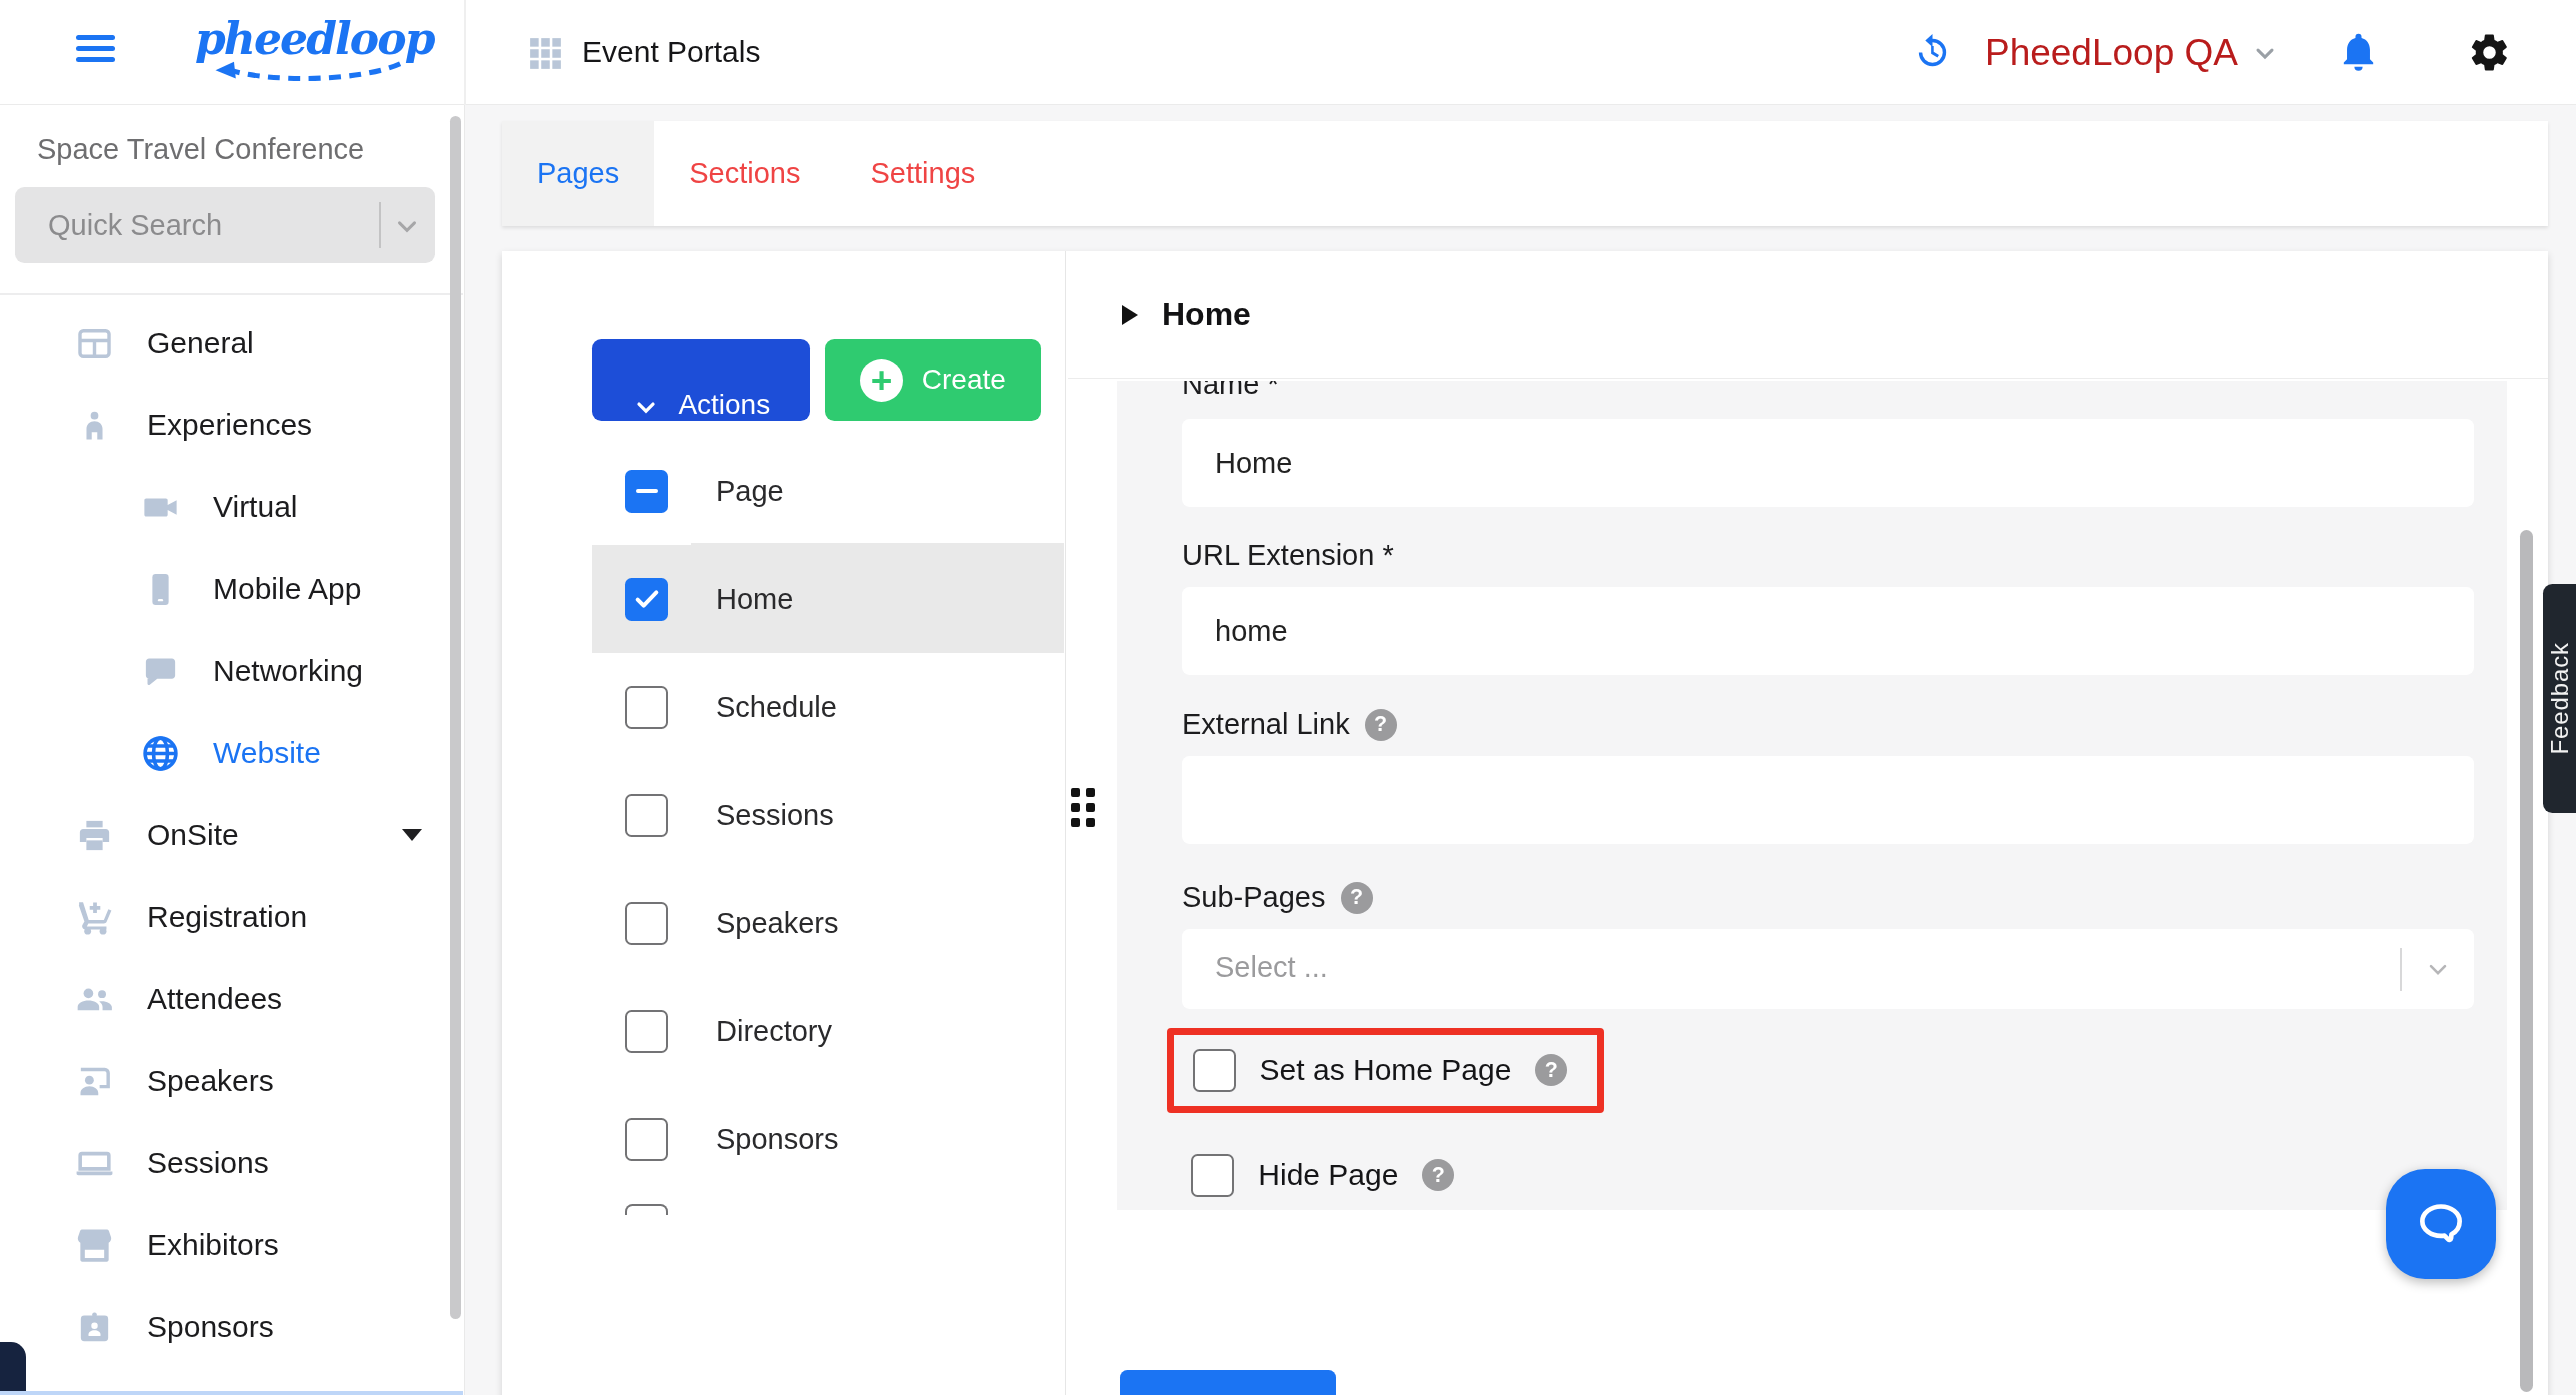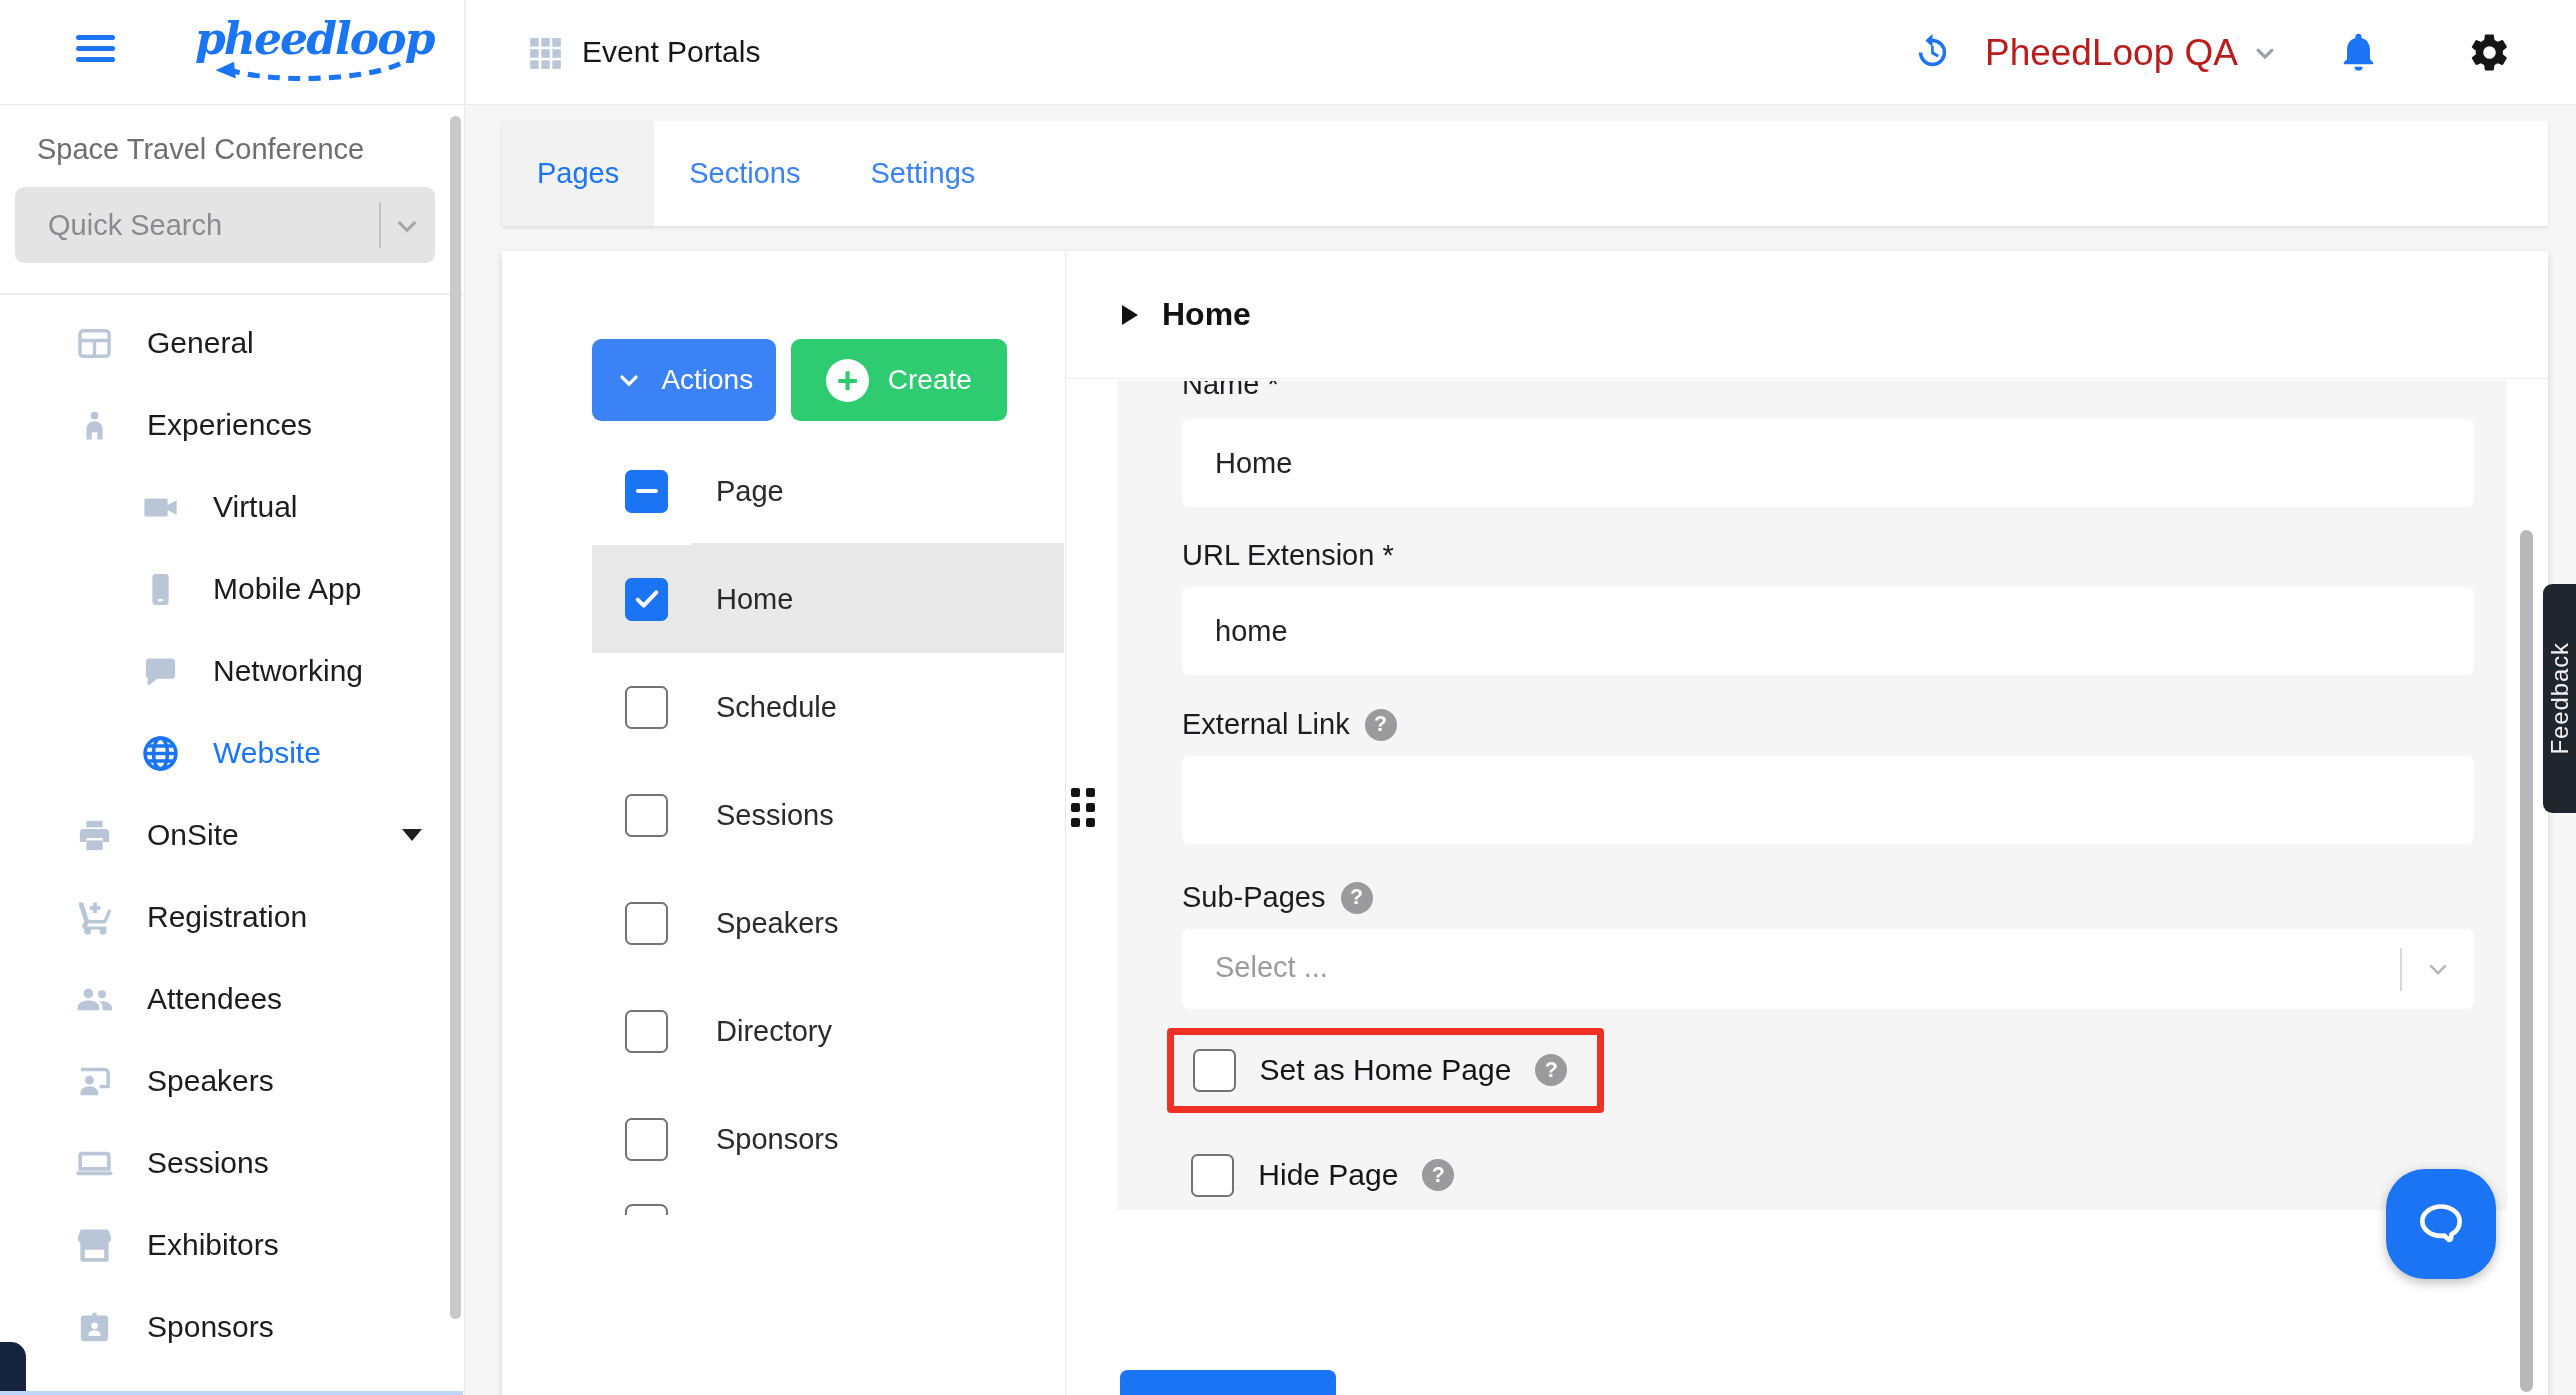--- a/index.html
+++ b/index.html
@@ -43,32 +43,32 @@
     border-top:12px solid #1f1f21; margin-left:auto; margin-right:41px; }
   #side-scroll { position:absolute; right:2.8px; top:11px; width:11px; height:1203px; background:#c9c9cb; border-radius:5.6px; }
   #corner-navy { position:absolute; left:0; bottom:0; width:26px; height:54px; background:#16233f; border-radius:0 15px 0 0; }
   #bottom-strip { position:absolute; left:0; bottom:0; width:463px; height:4.6px; background:#bed6f8; }
 
   
   #main { position:absolute; left:465px; top:105px; width:2111px; height:1291px; background:#f6f6f7; }
   #tabbar { position:absolute; left:37px; top:16px; width:2046px; height:105px; background:#fff;
     box-shadow:0 1.9px 3.7px rgba(0,0,0,.10); display:flex; }
   .tab { height:100%; display:flex; align-items:center; justify-content:center; font-size:29px;
-    font-weight:500; cursor:pointer; padding:0 35px; min-width:152px; color:#3b82f6; }
+    font-weight:500; cursor:pointer; padding:0 35px; min-width:152px; color:#ef4444; }
   .tab.active { background:#f2f2f2; color:#1b74f3; }
 
   #card { position:absolute; left:37px; top:146px; width:2046px; height:1217px; background:#fff;
     box-shadow:0 2.8px 7.4px rgba(0,0,0,.14); }
 
   
   #list-panel { position:absolute; left:0; top:0; width:564px; height:100%; border-right:1.9px solid #e6e6e6; }
   #btn-row { position:absolute; left:90px; top:88px; display:flex; gap:15px; }
   .btn { height:82px; border-radius:9.3px; display:flex; align-items:center; justify-content:center;
     color:#fff; font-size:28px; font-weight:500; cursor:pointer; border:none; gap:18.6px; }
-  #actions-btn { width:184px; background:#3b82f6; }
+  #actions-btn { width:218px; background:#1d4ed8;align-items:flex-end; }
   #create-btn { width:216px; background:#2fcb70; }
   .plus-circle { width:43px; height:43px; background:#fff; border-radius:50%; display:flex;
     align-items:center; justify-content:center; color:#2fcb70; font-size:37px; font-weight:700; line-height:1; }
   #rows { position:absolute; left:90px; top:186px; width:472px; }
   .row { height:108px; display:flex; align-items:center; position:relative; cursor:pointer; font-size:29px; }
   .row.hl { background:#e9e9e9; }
   .row.divider::after { content:""; position:absolute; left:99px; right:0; bottom:0; height:1.9px; background:#e9e9e9; }
   .cb { width:43px; height:43px; margin-left:33px; border-radius:6.5px; flex:0 0 auto; }
   .cb.empty { background:#fff; border:2.8px solid #737375; }
   .cb.blue { background:#1b74f3; display:flex; align-items:center; justify-content:center; }

